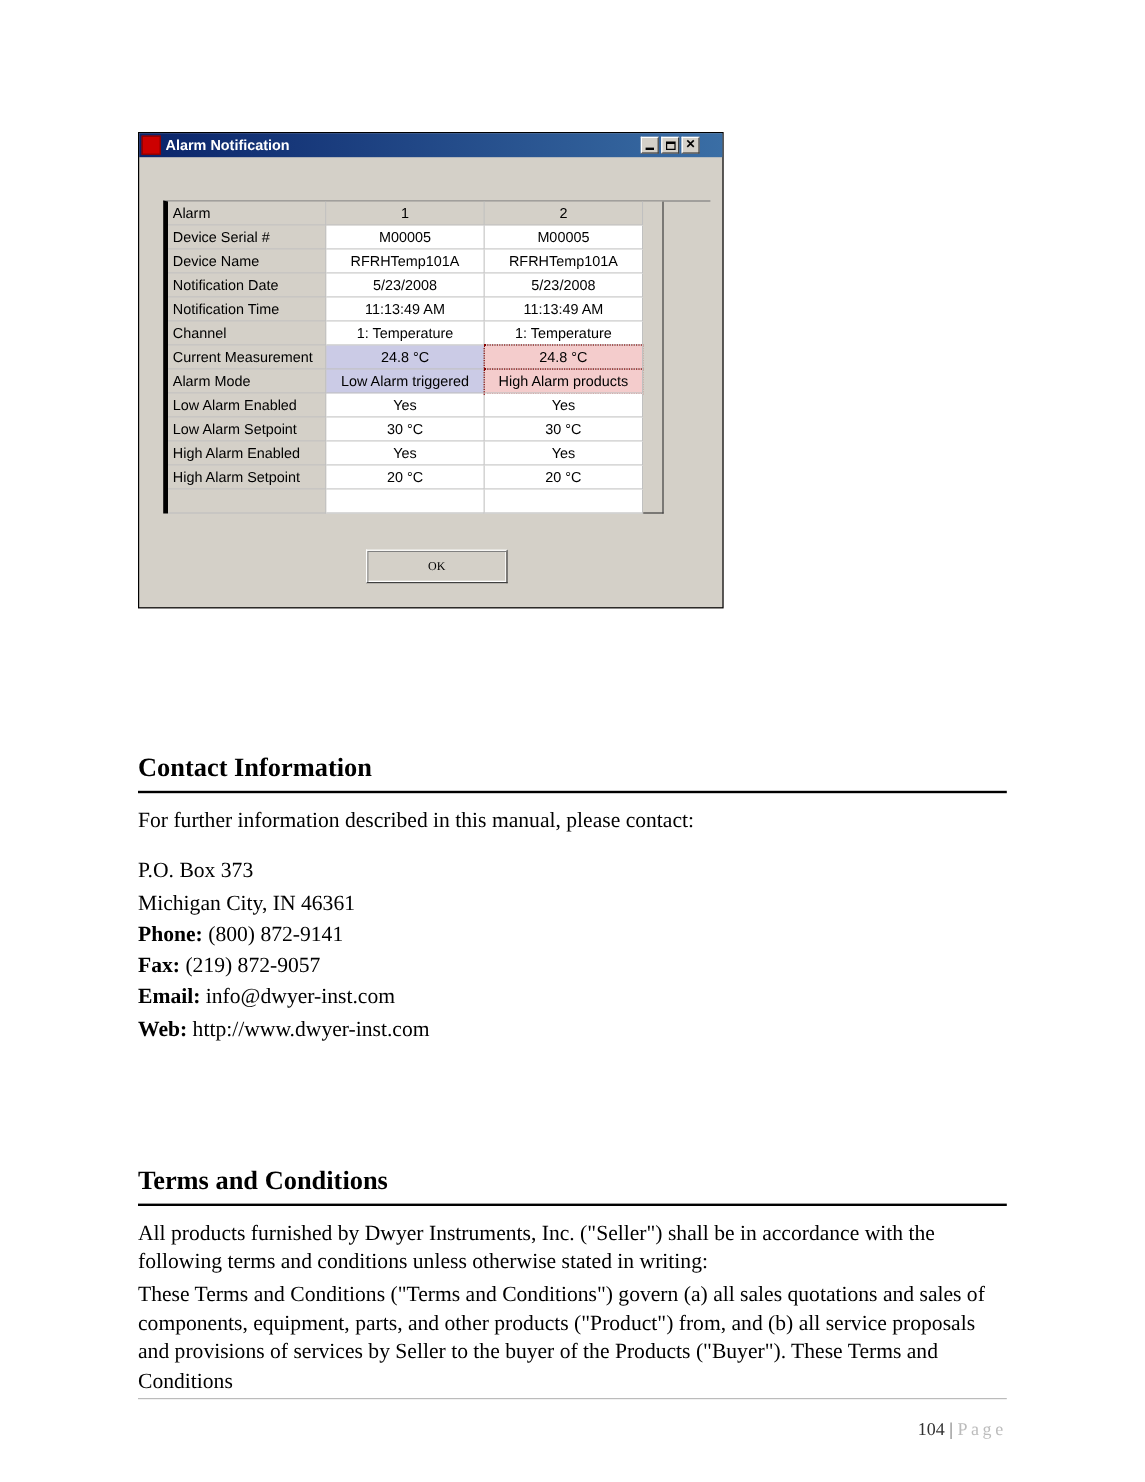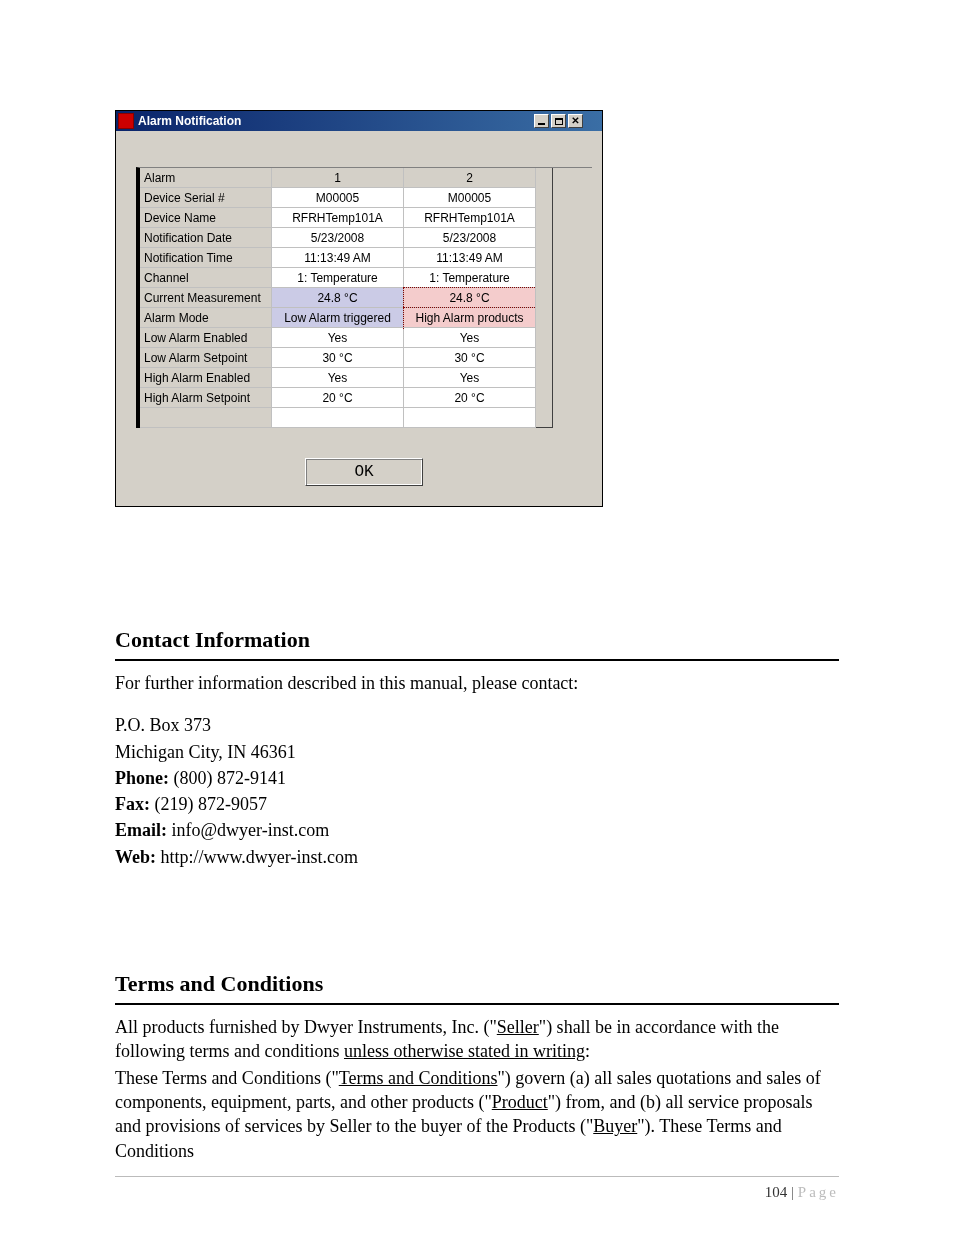--- a/index.html
+++ b/index.html
@@ -21,30 +21,30 @@
 .col.scrollcol{width:16px;background:#d4d0c8;border-right:1px solid #404040;border-bottom:1px solid #404040}
 .cell{height:20px;border-right:1px solid #c0c0c0;border-bottom:1px solid #c0c0c0;padding:0 4px;box-sizing:border-box;white-space:nowrap;display:flex;align-items:center;background:#fff}
 .col.c0 .cell{background:#d4d0c8}
 .col.c1 .cell,.col.c2 .cell{justify-content:center}
 .cell.hdr{background:#d4d0c8!important}
 .cell.light-blue{background:#cbcbe6!important}
 .cell.light-pink{background:#f4cccc!important;outline:1px dotted #800}
 .cell.blank{background:#fff}
 .col.c0 .cell.blank{background:#d4d0c8}
 .ok-wrap{display:flex;justify-content:center;margin-top:30px}
-.ok-btn{width:118px;height:28px;background:#d4d0c8;border:1px solid;border-color:#fff #404040 #404040 #fff;font-family:Liberation Mono, monospace;font-size:16px;cursor:pointer;box-shadow:1px 1px 0 #808080 inset,-1px -1px 0 #fff inset}
+.ok-btn{width:118px;height:28px;background:#d4d0c8;border:1px solid;border-color:#fff #404040 #404040 #fff;font-family:Liberation Serif, serif;font-size:10px;cursor:pointer;box-shadow:1px 1px 0 #808080 inset,-1px -1px 0 #fff inset}
 h2{font-family:"Times New Roman",Times,serif;font-size:22px;font-weight:bold;margin:0 0 6px 0}
 .rule{border:0;border-top:2px solid #000;margin:0 0 10px 0}
 .body-text{font-size:18px;line-height:1.35}
 .body-text p{margin:0 0 2px 0}
 .section-gap{height:28px}
 .big-gap{height:120px}
 .bold{font-weight:bold}
-.u{text-decoration:underline}
-.footer{position:absolute;bottom:34px;right:115px;left:115px;text-align:right;border-top:1px solid #bbb;padding-top:7px;font-size:15px;color:#666}
+.u{}
+.footer{position:absolute;bottom:34px;right:115px;left:115px;text-align:right;border-top:1px solid #bbb;padding-top:18px;font-size:15px;color:#666}
 .footer .pnum{color:#333}
 .footer .pagew{letter-spacing:3px;font-family:"Times New Roman",serif;color:#bcbcbc}
 </style>
 </head>
 <body>
 
 <div class="page">
 
   <div class="window">
     <div class="titlebar">

